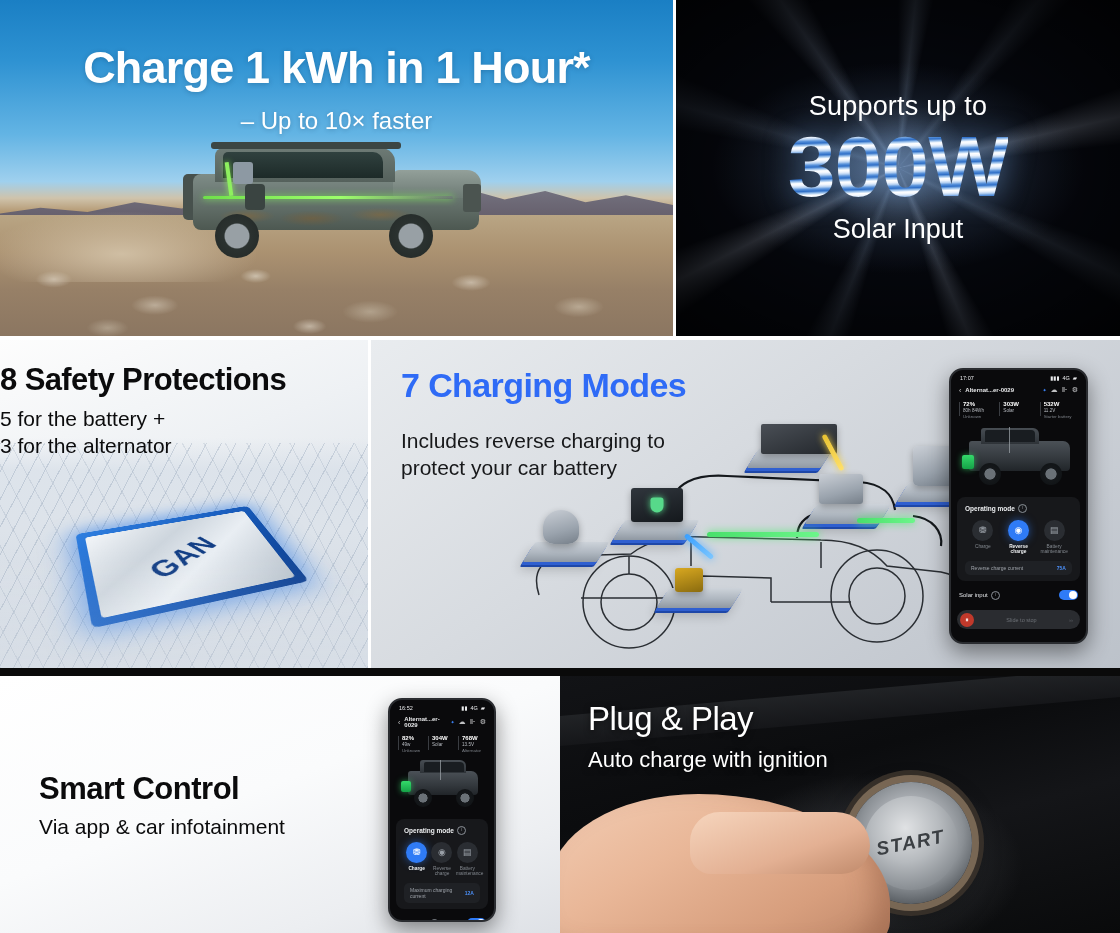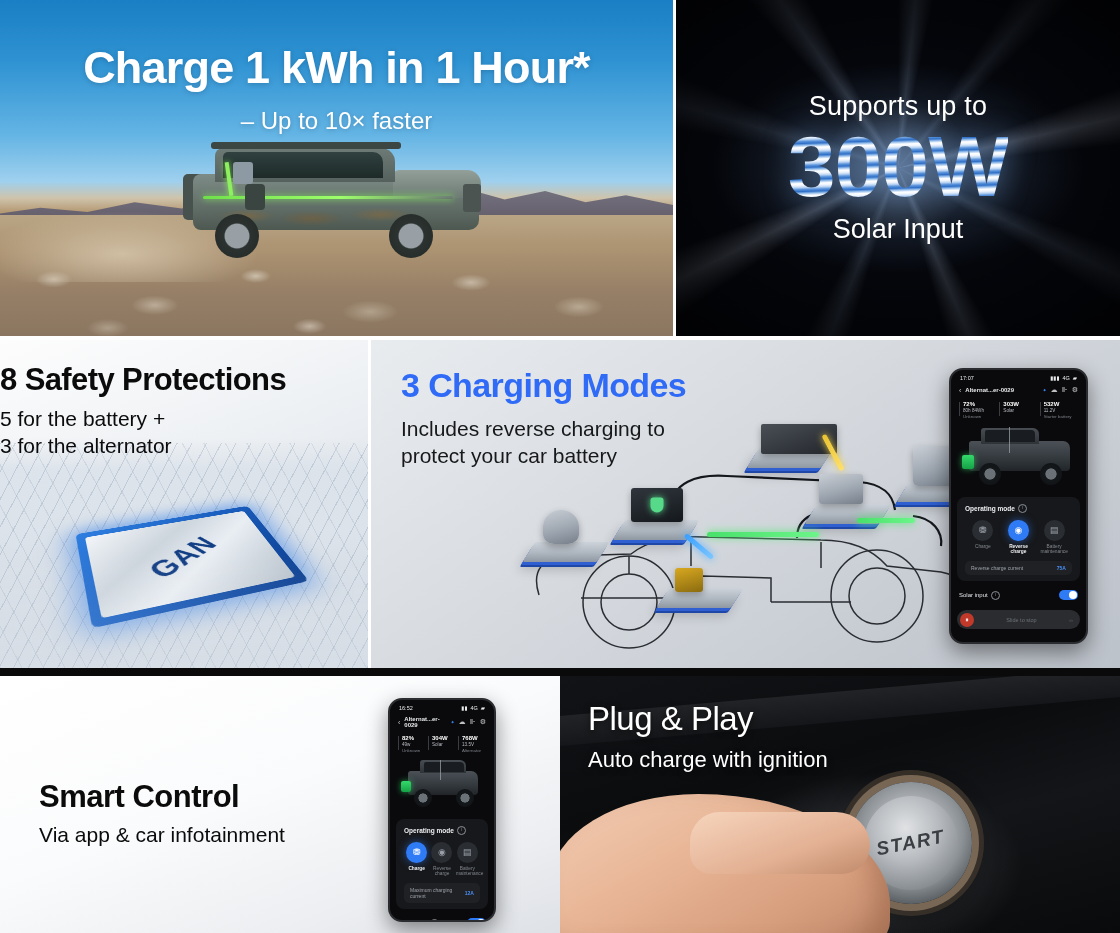--- a/index.html
+++ b/index.html
@@ -110,21 +110,21 @@
      background:linear-gradient(180deg, rgba(255,255,255,0) 0%, rgba(255,255,255,.18) 100%);}
   .gan-txt{position:absolute;left:0;right:0;top:22px;text-align:left;color:#0b0b0c;}
   .gan-h1{font-size:31px;font-weight:700;letter-spacing:-.6px;}
   .gan-sub{font-size:21px;font-weight:400;line-height:1.28;margin-top:8px;}
 
   
   #p-modes{left:371px;top:340px;width:749px;height:328px;
      background:linear-gradient(145deg,#e9ecef 0%, #d7dbe0 42%, #c6cbd2 78%, #bcc2ca 100%);}
   .modes-txt{position:absolute;left:30px;top:26px;}
   .modes-h1{font-size:34px;font-weight:700;color:#2f6bf6;letter-spacing:-.6px;}
-  .modes-sub{font-size:21px;font-weight:400;color:#17181a;line-height:1.3;margin-top:10px;}
+  .modes-sub{font-size:21px;font-weight:400;color:#17181a;line-height:1.3;margin-top:22px;}
   
   .schem{position:absolute;left:150px;top:50px;width:470px;height:275px;}
   .schem svg{position:absolute;inset:0;}
   .pad{position:absolute;width:74px;height:20px;border-radius:2px;
      background:linear-gradient(180deg,#cdd3da 0%, #aeb6bf 55%, #8f98a2 100%);
      box-shadow:0 3px 0 0 #2f5fd0, 0 5px 0 0 #1e47a8, 0 8px 10px rgba(0,0,0,.18);
      transform:skewX(-32deg);}
   .box{position:absolute;border-radius:3px;background:linear-gradient(165deg,#c9ced5 0%, #9aa3ad 60%, #767f89 100%);
      box-shadow:0 3px 7px rgba(0,0,0,.3);}
   .cable{position:absolute;height:5px;border-radius:3px;}
@@ -183,21 +183,21 @@
   .ph-slide{margin:7px 6px 0;height:19px;border-radius:10px;background:#2a2c30;display:flex;align-items:center;
      padding:0 3px;position:relative;}
   .ph-slide .pz{width:14px;height:14px;border-radius:50%;background:#c0392b;display:flex;align-items:center;
      justify-content:center;color:#fff;font-size:7px;}
   .ph-slide .txt{flex:1;text-align:center;color:#6e7278;font-size:5.5px;}
   .ph-slide .ch{color:#5a5e64;font-size:6px;padding-right:4px;}
 
   
   #p-smart{left:0;top:676px;width:560px;height:257px;
      background:linear-gradient(160deg,#ffffff 0%, #fafbfc 45%, #eceef1 78%, #dee1e6 100%);}
-  .smart-txt{position:absolute;left:39px;top:95px;color:#0b0b0c;margin-top:8px;}
+  .smart-txt{position:absolute;left:39px;top:95px;color:#0b0b0c;}
   .smart-h1{font-size:31px;font-weight:700;letter-spacing:-.5px;}
   .smart-sub{font-size:21px;font-weight:400;margin-top:8px;}
 
   
   #p-plug{left:560px;top:676px;width:560px;height:257px;background:#090a0b;}
   #p-plug .dash{position:absolute;inset:0;
      background:
       radial-gradient(ellipse 38% 52% at 56% 74%, rgba(120,124,130,.42) 0%, rgba(10,11,12,0) 70%),
       linear-gradient(165deg,#121316 0%, #0b0c0e 38%, #141518 62%, #090a0b 100%);}
   #p-plug .trim{position:absolute;left:-4%;top:6%;width:110%;height:30px;transform:rotate(-5deg);
@@ -278,21 +278,21 @@
       <div class="gan-h1">8 Safety Protections</div>
       <div class="gan-sub">
         <div>5 for the battery +</div>
         <div>3 for the alternator</div>
       </div>
     </div>
   </div>
 
   <div class="panel" id="p-modes">
     <div class="modes-txt">
-      <div class="modes-h1">3 Charging Modes</div>
+      <div class="modes-h1">7 Charging Modes</div>
       <div class="modes-sub">
         <div>Includes reverse charging to</div>
         <div>protect your car battery</div>
       </div>
     </div>
 
     <div class="schem">
       <svg viewBox="0 0 470 275">
         <g fill="none" stroke="#2a2e33" stroke-width="1.5">
           <path d="M18 205 C10 180 22 168 44 166 L110 164 C128 150 150 146 182 147 L300 150

